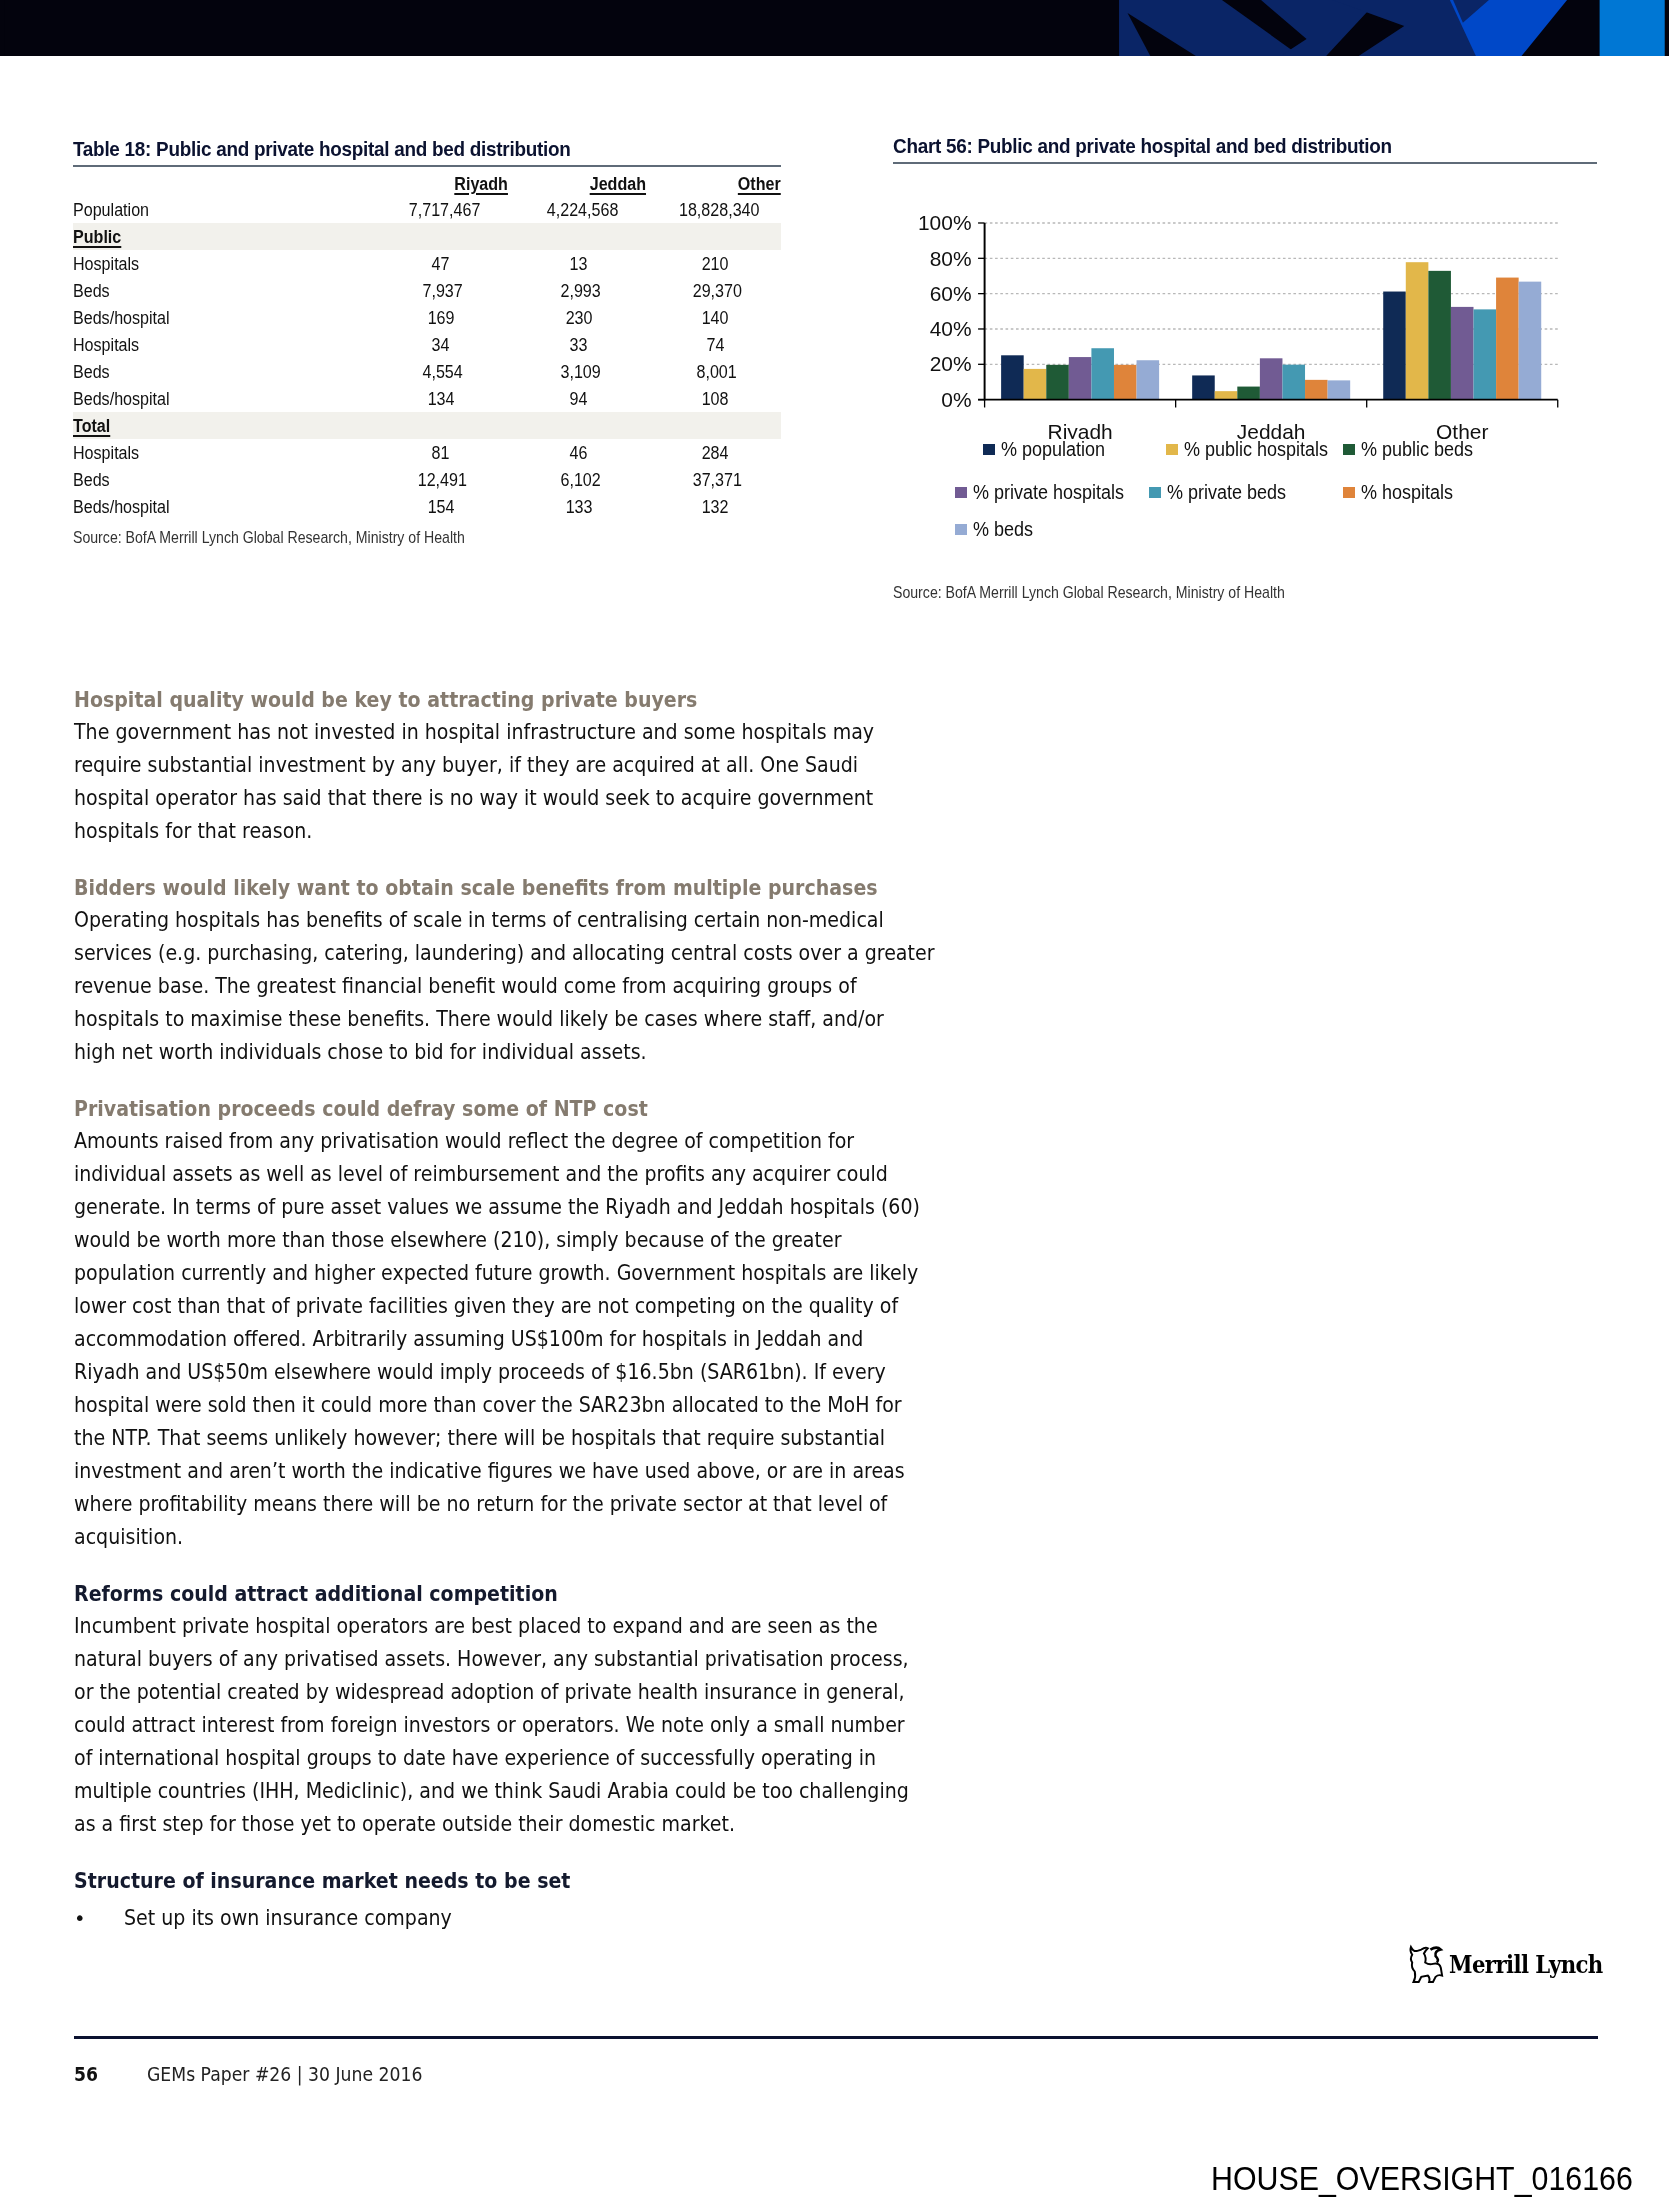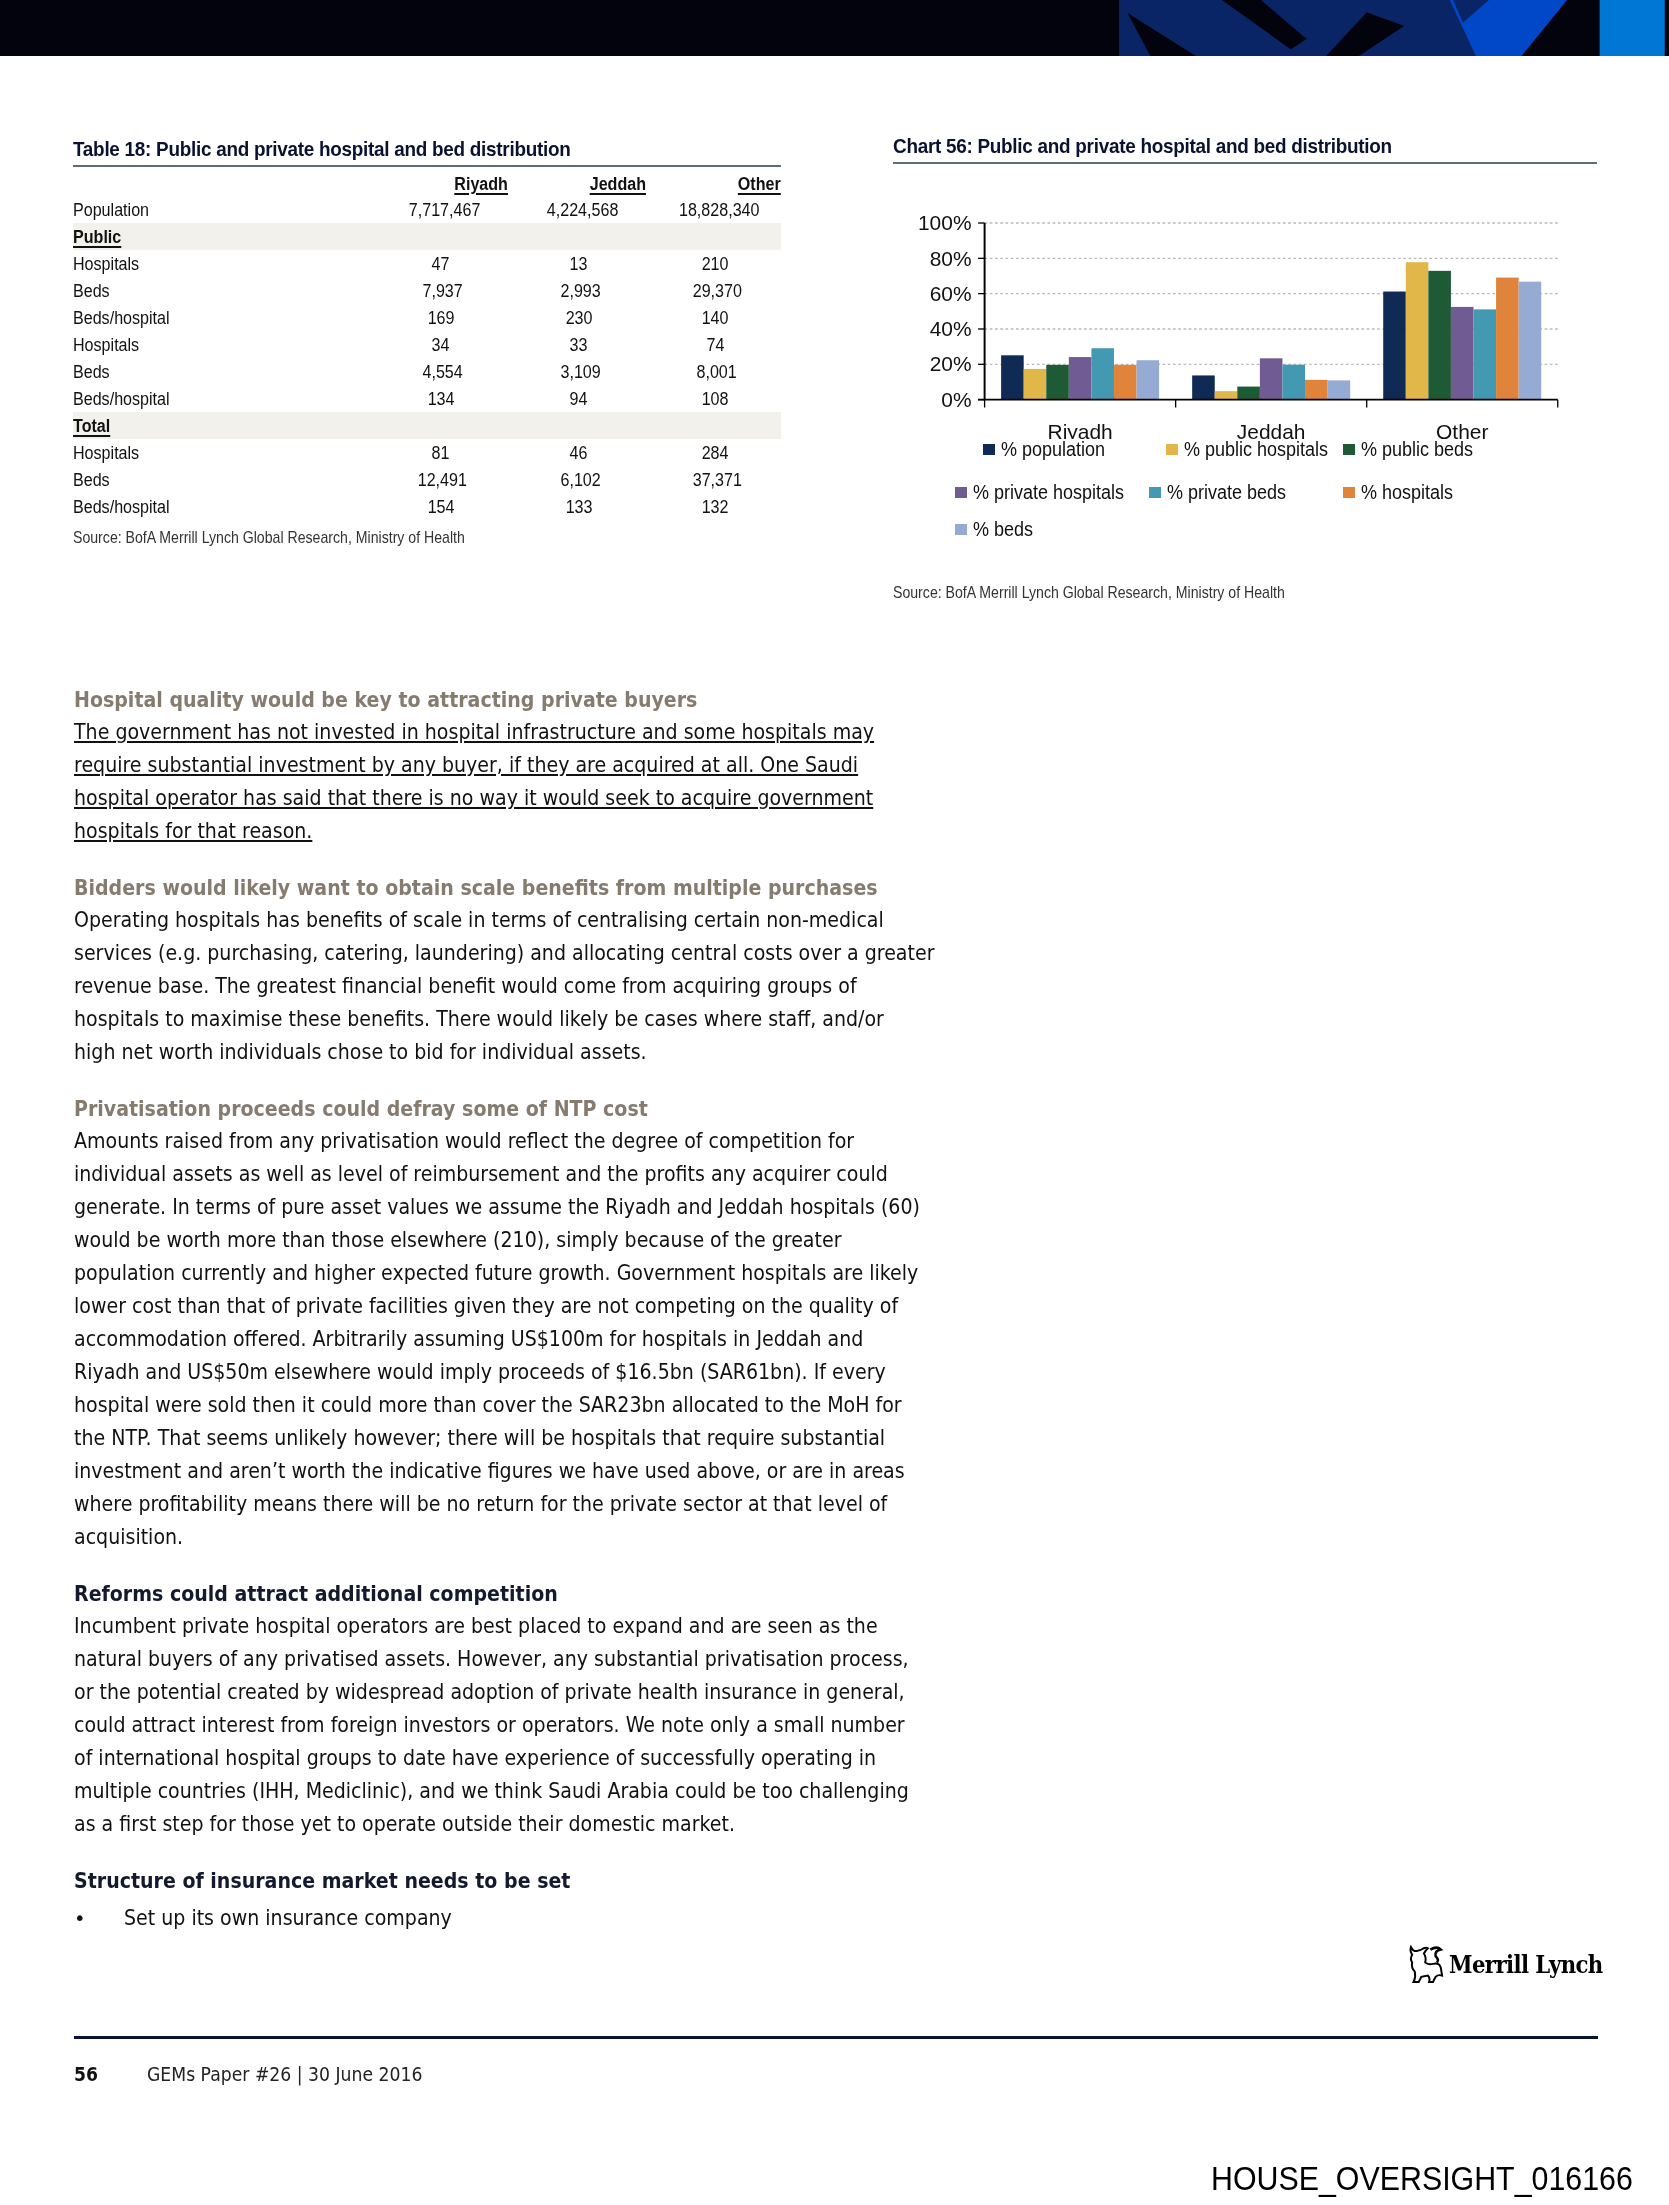--- a/index.html
+++ b/index.html
@@ -239,21 +239,21 @@
       <div class="legend-item" style="left: 0px; top: 80px;">
         <span class="legend-swatch" style="background: rgb(149, 171, 212);"></span>
         <span class="legend-label">% beds</span>
       </div>
     </div>
   <div class="chart-source">Source: BofA Merrill Lynch Global Research, Ministry of Health</div>
 </div>
 
 <div class="body-col" id="body-col">
     <h3 class="section-heading muted">Hospital quality would be key to attracting private buyers</h3>
-    <p class="para" style="margin-bottom: 25px; text-decoration: underline;">
+    <p class="para" style="margin-bottom: 25px;">
       <span class="ln">The government has not invested in hospital infrastructure and some hospitals may</span>
       <span class="ln">require substantial investment by any buyer, if they are acquired at all. One Saudi</span>
       <span class="ln">hospital operator has said that there is no way it would seek to acquire government</span>
       <span class="ln">hospitals for that reason.</span>
     </p>
     <h3 class="section-heading muted">Bidders would likely want to obtain scale benefits from multiple purchases</h3>
     <p class="para" style="margin-bottom: 25px;">
       <span class="ln">Operating hospitals has benefits of scale in terms of centralising certain non-medical</span>
       <span class="ln">services (e.g. purchasing, catering, laundering) and allocating central costs over a greater</span>
       <span class="ln">revenue base. The greatest financial benefit would come from acquiring groups of</span>

